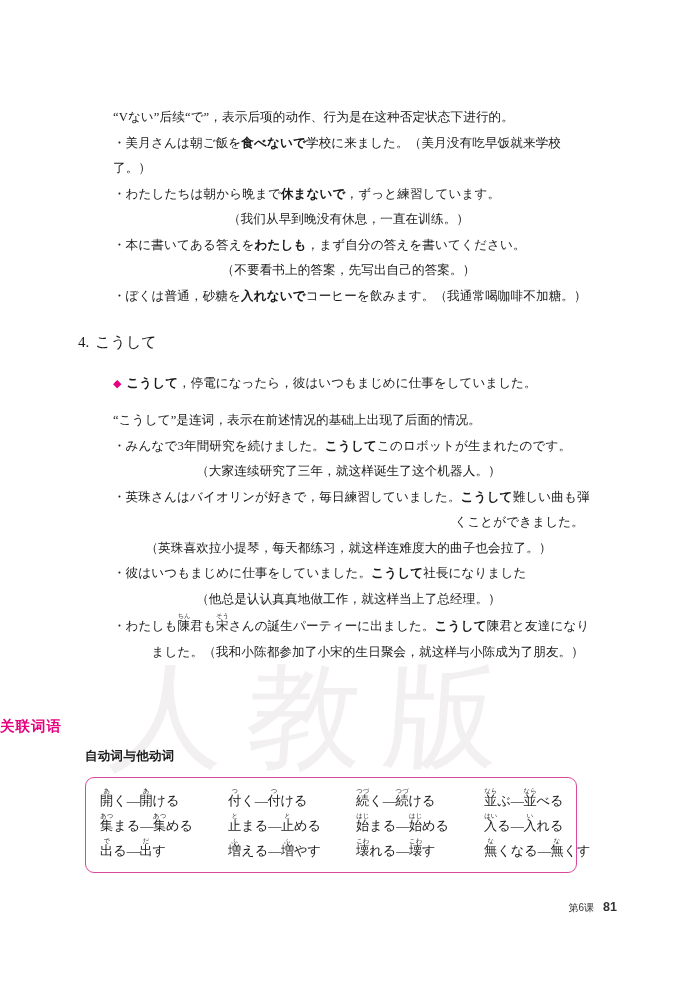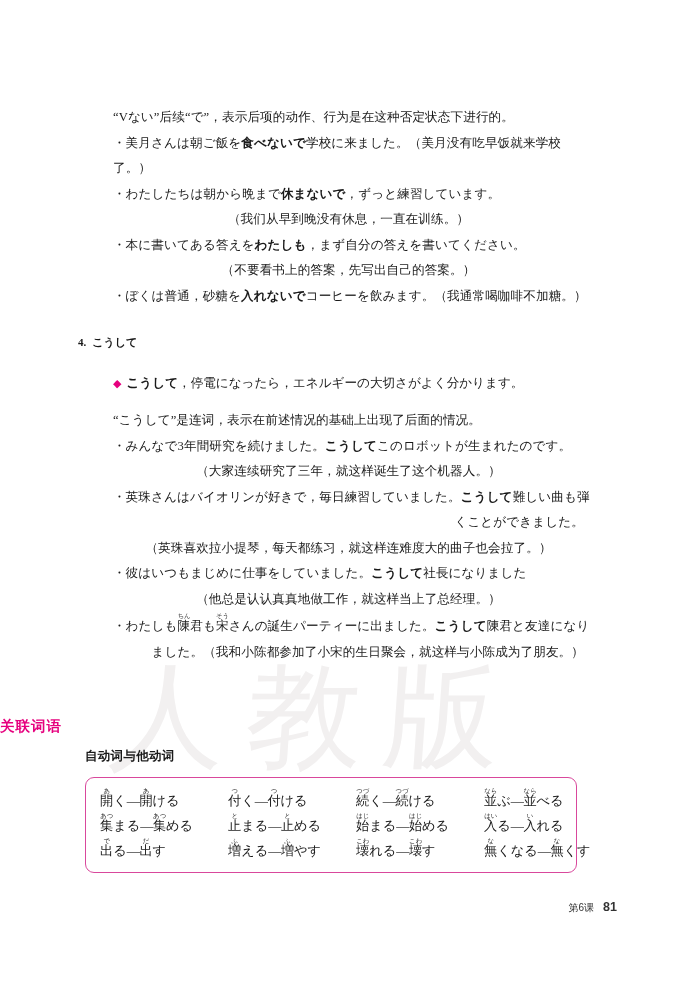--- a/index.html
+++ b/index.html
@@ -75,23 +75,23 @@
   }
 
   b, .bold {
     font-weight: bold;
   }
 
   
   .section-head {
     margin: 0;
     margin-left: 78px;
-    font-size: 11px;
+    font-size: 15px;
     line-height: 30px;
-    font-weight: bold;
+    font-weight: normal;
   }
   .section-head .num {
     margin-right: 6px;
   }
   .example-diamond {
     margin-left: 113px;
     margin-right: 72px;
     font-size: 12.6px;
     line-height: 26px;
   }
@@ -214,21 +214,21 @@
 
       <p class="para bullet-line"><span>・ぼくは普通，砂糖を</span><b>入れないで</b><span>コーヒーを飲みます。（我通常喝咖啡不加糖。）</span></p>
     </div>
 
     <div class="spacer-18"></div>
 
     <div>
 
       <p class="section-head"><span class="num">4.</span><span>こうして</span></p>
 
-      <p class="example-diamond"><span class="diamond">◆</span><b>こうして</b><span>，停電になったら，エネルギーの大切さがよく分かります。</span></p>
+      <p class="example-diamond"><span class="diamond">◆</span><b>こうして</b><span>，停電になったら，彼はいつもまじめに仕事をしていました。</span></p>
 
       <p class="para lead-indent">“こうして”是连词，表示在前述情况的基础上出现了后面的情况。</p>
 
       <p class="para bullet-line"><span>・みんなで3年間研究を続けました。</span><b>こうして</b><span>このロボットが生まれたのです。</span></p>
       <p class="para trans-right">（大家连续研究了三年，就这样诞生了这个机器人。）</p>
 
       <p class="para bullet-line"><span>・英珠さんはバイオリンが好きで，毎日練習していました。</span><b>こうして</b><span>難しい曲も弾</span></p>
       <p class="para cont-line">くことができました。</p>
       <p class="para trans-right">（英珠喜欢拉小提琴，每天都练习，就这样连难度大的曲子也会拉了。）</p>
 

